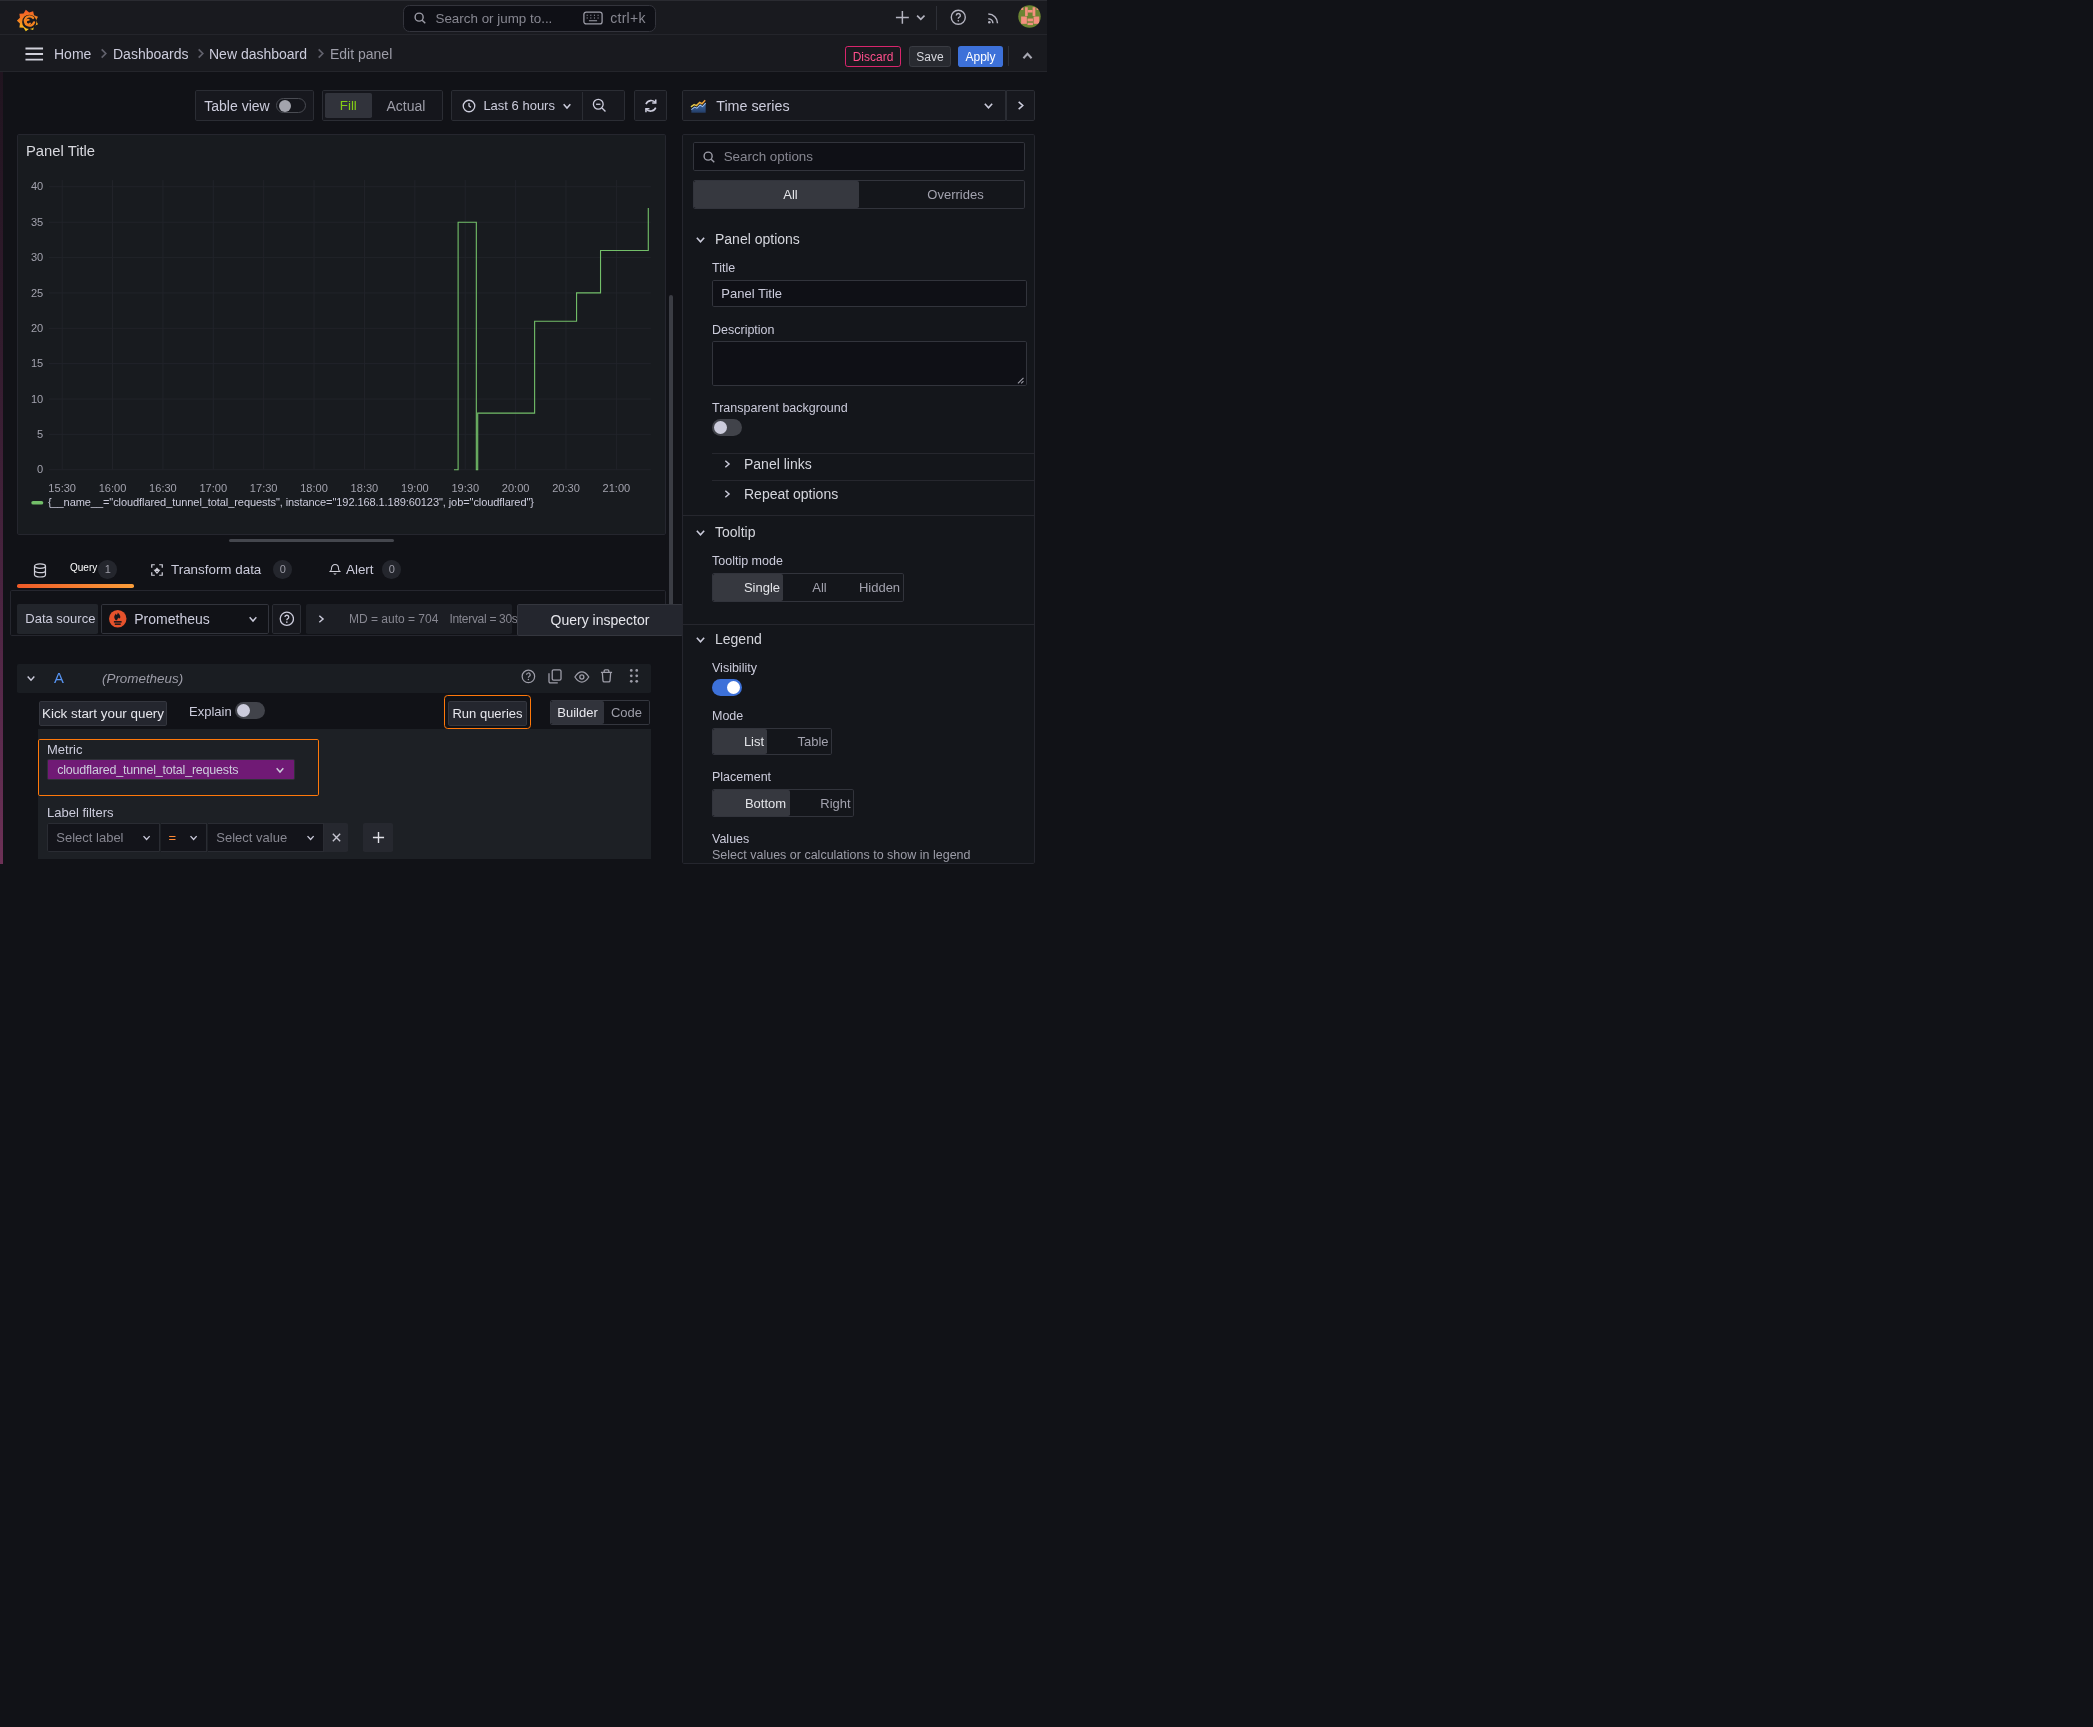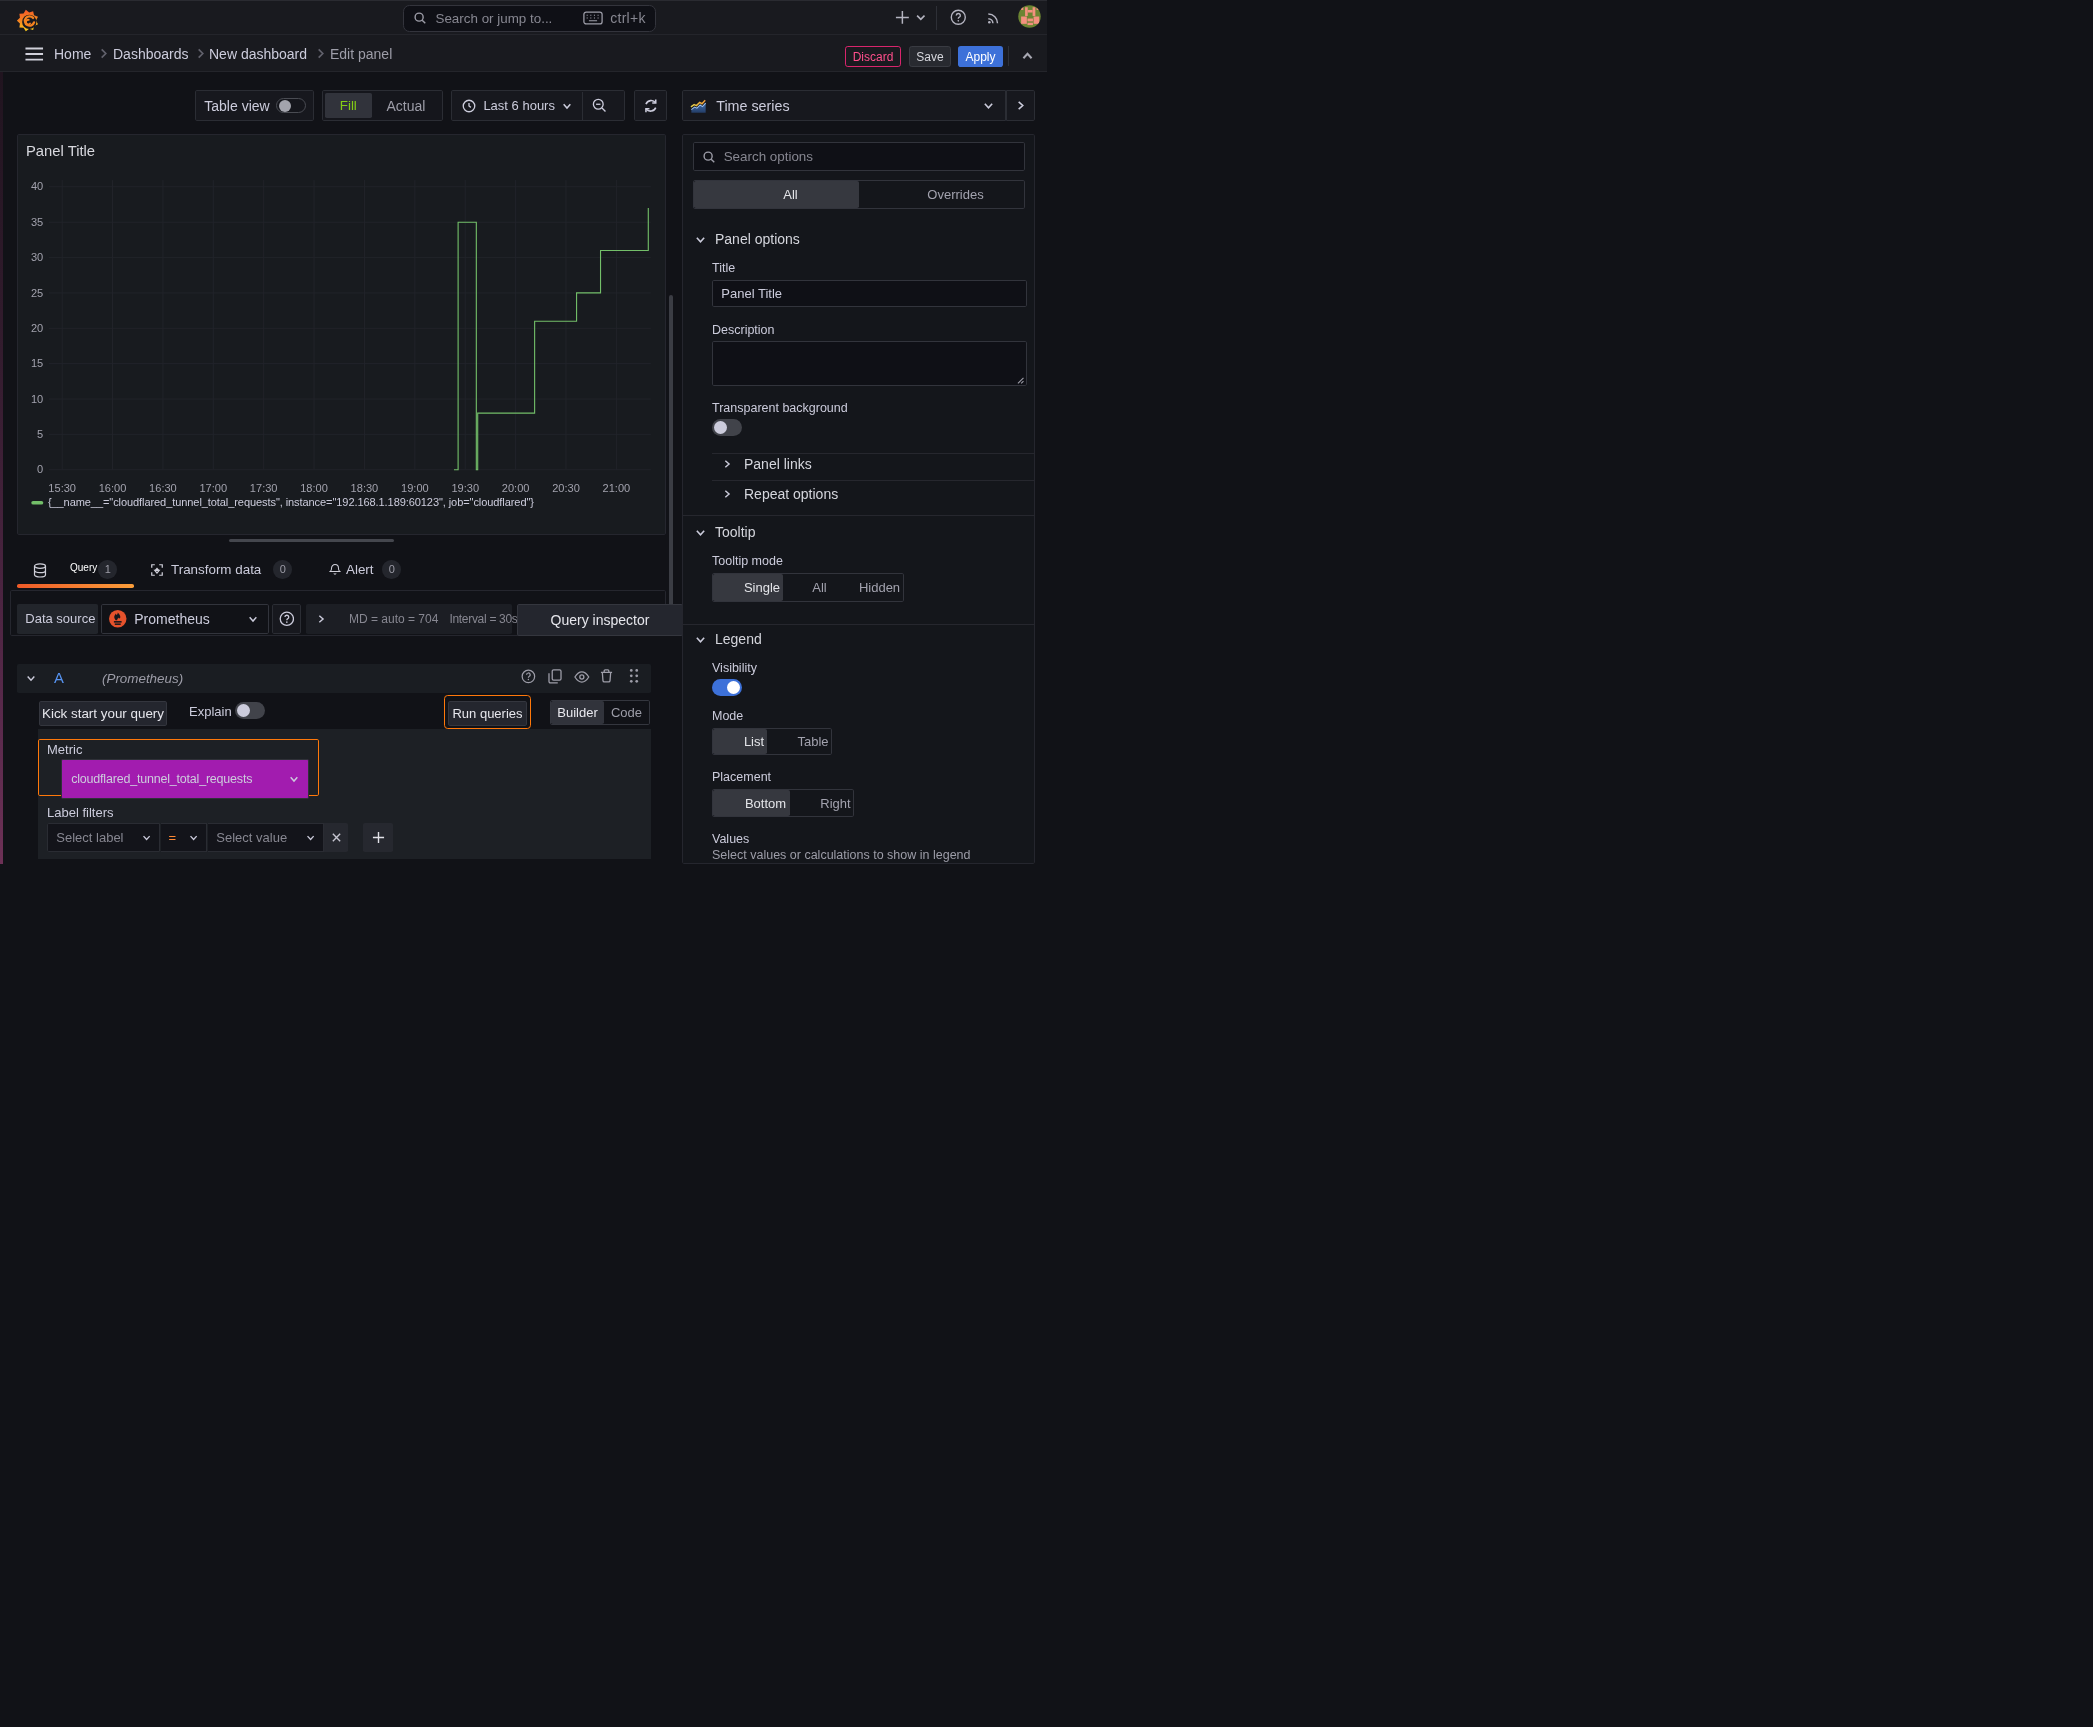--- a/index.html
+++ b/index.html
@@ -303,21 +303,21 @@
   <div class="abs" style="left:444px; top:695px; width:87px; height:34px; border:1.4px solid #ff780a; border-radius:3.7px;"></div>
   <div class="abs btn" style="left:448px; top:701px; width:79px; height:24.5px; background:#24262e; border:0.9px solid #34363e; color:#e6e6ec; font-size:13px;">Run queries</div>
   <div class="abs" style="left:550px; top:700px; width:100px; height:25px; border:0.9px solid #34363e; border-radius:1.8px; display:flex;">
     <div style="width:53px; background:#31333b; color:#e8e8ee; font-size:13px; display:flex; align-items:center; justify-content:center; border-radius:1.8px;">Builder</div>
     <div style="flex:1; color:#9d9da8; font-size:13px; display:flex; align-items:center; justify-content:center;">Code</div>
   </div>
 
   <div class="abs" style="left:38px; top:729px; width:613px; height:130px; background:#1d2025;"></div>
   <div class="abs" style="left:38px; top:739px; width:281px; height:57px; border:1.4px solid #ff780a; border-radius:1.8px;"></div>
   <span class="abs lbl" style="left:47px; top:742px; font-size:13px;">Metric</span>
-  <div class="abs" style="left:47px; top:759px; width:248px; height:40px; background:#a21caf; border:0.9px solid #2f3138; border-radius:1.8px; display:flex; align-items:center; padding:0 9.2px;margin-left:14px;">
+  <div class="abs" style="left:47px; top:759px; width:248px; height:21px; background:#701a75; border:0.9px solid #2f3138; border-radius:1.8px; display:flex; align-items:center; padding:0 9.2px;">
     <span class="txt" style="font-size:12.5px; letter-spacing:-0.2px;">cloudflared_tunnel_total_requests</span>
     <span style="flex:1"></span>
     <svg width="10" height="10" viewBox="0 0 12 12" fill="none" stroke="#ccccdc" stroke-width="1.7">
         <path d="M2 4 l4 4.5 l4 -4.5"></path>
       </svg>
   </div>
   <span class="abs lbl" style="left:47px; top:805px; font-size:13px;">Label filters</span>
   <div class="abs" style="left:47px; top:823px; width:113px; height:29px; background:#13141a; border:0.9px solid #2a2c33; border-radius:1.8px 0 0 1.8px; display:flex; align-items:center; padding:0 8.3px;">
     <span class="dim" style="font-size:13px;">Select label</span>
       <span style="flex:1"></span>

